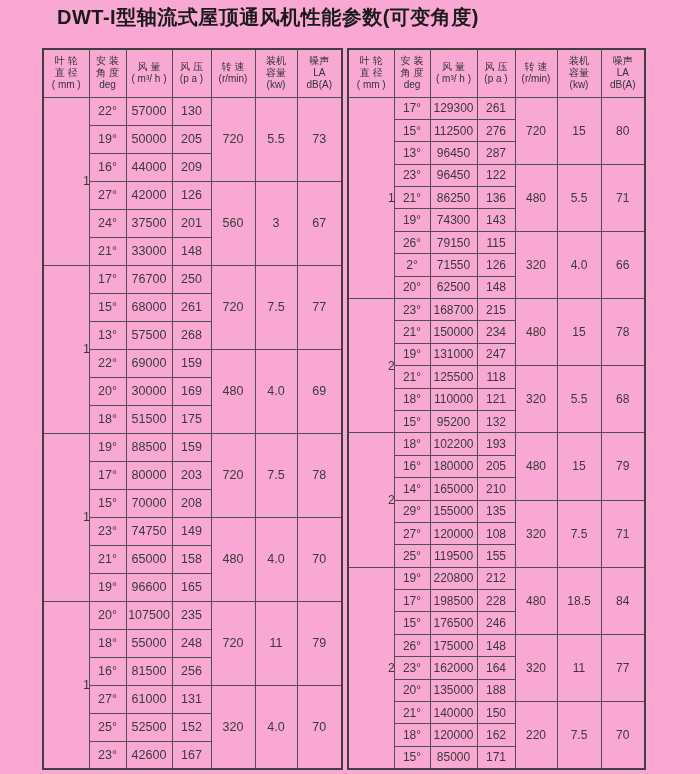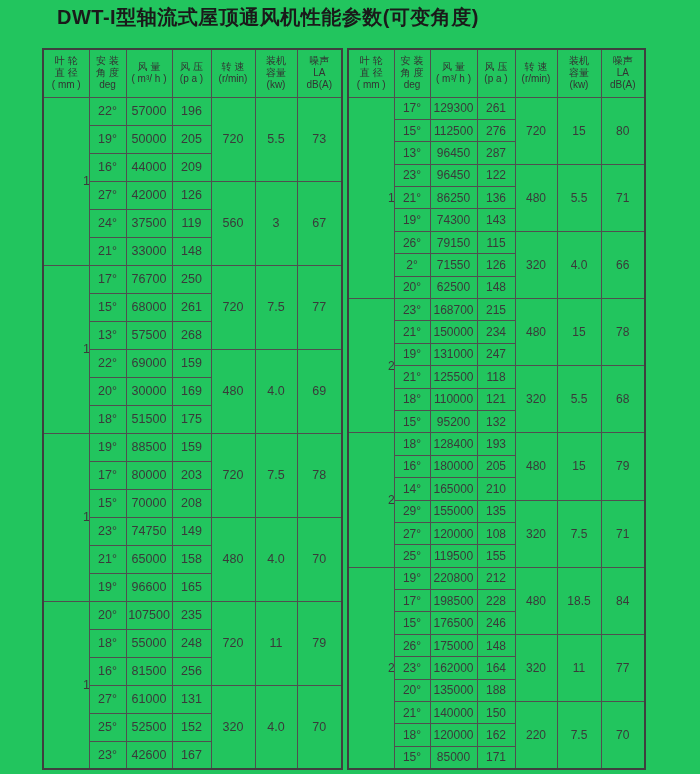--- a/index.html
+++ b/index.html
@@ -4,21 +4,21 @@
 <style>
   html, body {
     margin: 0;
     padding: 0;
     background: #ffffff;
   }
   .page {
     position: relative;
     width: 700px;
     height: 774px;
-    background: #22c55e;
+    background: #f9a8d4;
     font-family: "Liberation Sans", "DejaVu Sans", sans-serif;
     overflow: hidden;
   }
   .title {
     position: absolute;
     left: 57px;
     top: 4px;
     margin: 0;
     font-size: 20px;
     font-weight: 700;
@@ -107,21 +107,21 @@
             <div>LA</div>
             <div>dB(A)</div>
           </th>
         </tr>
       </thead>
       <tbody>
         <tr>
           <td rowspan="6" class="diam">1200</td>
           <td>22°</td>
           <td>57000</td>
-          <td>196</td>
+          <td>130</td>
           <td rowspan="3">720</td>
           <td rowspan="3">5.5</td>
           <td rowspan="3">73</td>
         </tr>
         <tr>
           <td>19°</td>
           <td>50000</td>
           <td>205</td>
         </tr>
         <tr>
@@ -133,21 +133,21 @@
           <td>27°</td>
           <td>42000</td>
           <td>126</td>
           <td rowspan="3">560</td>
           <td rowspan="3">3</td>
           <td rowspan="3">67</td>
         </tr>
         <tr>
           <td>24°</td>
           <td>37500</td>
-          <td>119</td>
+          <td>201</td>
         </tr>
         <tr>
           <td>21°</td>
           <td>33000</td>
           <td>148</td>
         </tr>
         <tr>
           <td rowspan="6" class="diam">1400</td>
           <td>17°</td>
           <td>76700</td>
@@ -396,21 +396,21 @@
           <td>121</td>
         </tr>
         <tr>
           <td>15°</td>
           <td>95200</td>
           <td>132</td>
         </tr>
         <tr>
           <td rowspan="6" class="diam">2200</td>
           <td>18°</td>
-          <td>128400</td>
+          <td>102200</td>
           <td>193</td>
           <td rowspan="3">480</td>
           <td rowspan="3">15</td>
           <td rowspan="3">79</td>
         </tr>
         <tr>
           <td>16°</td>
           <td>180000</td>
           <td>205</td>
         </tr>

